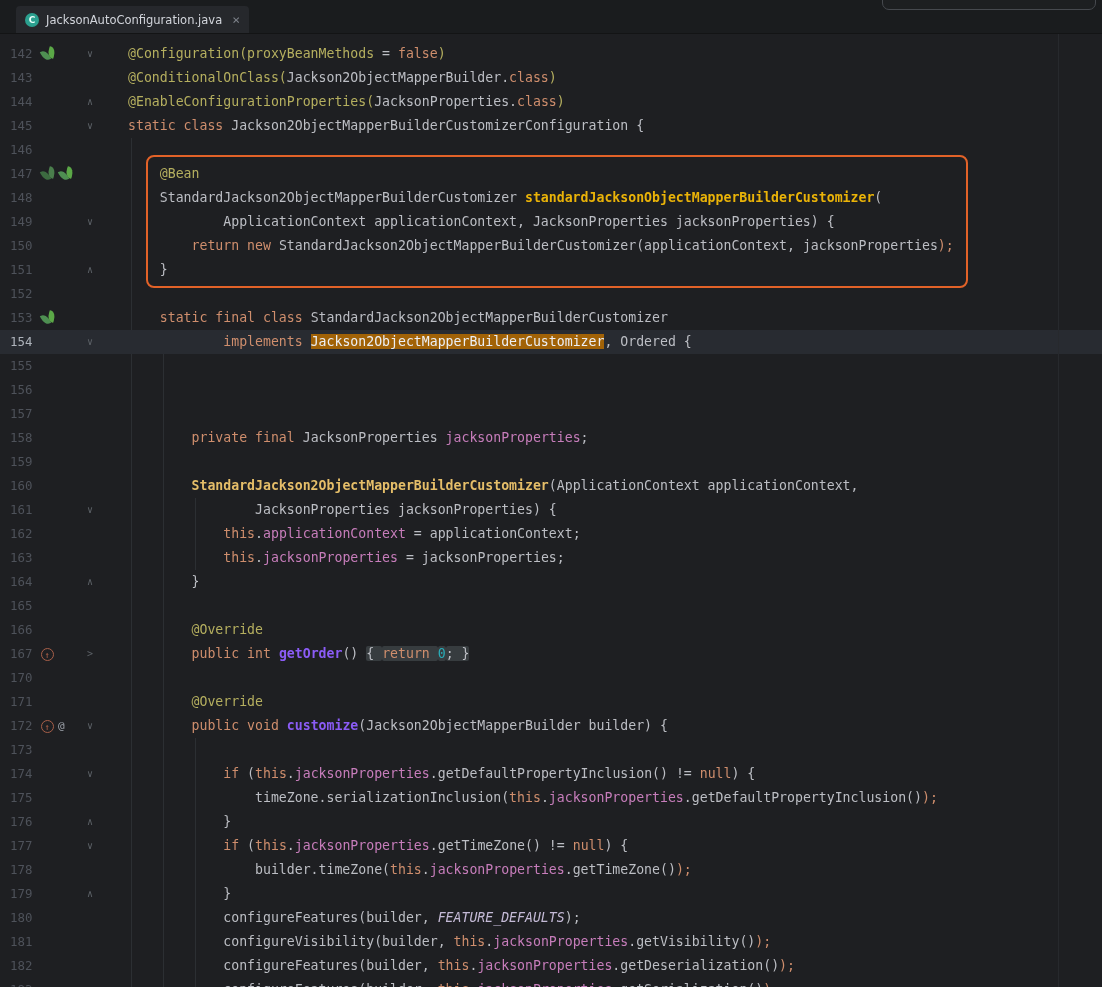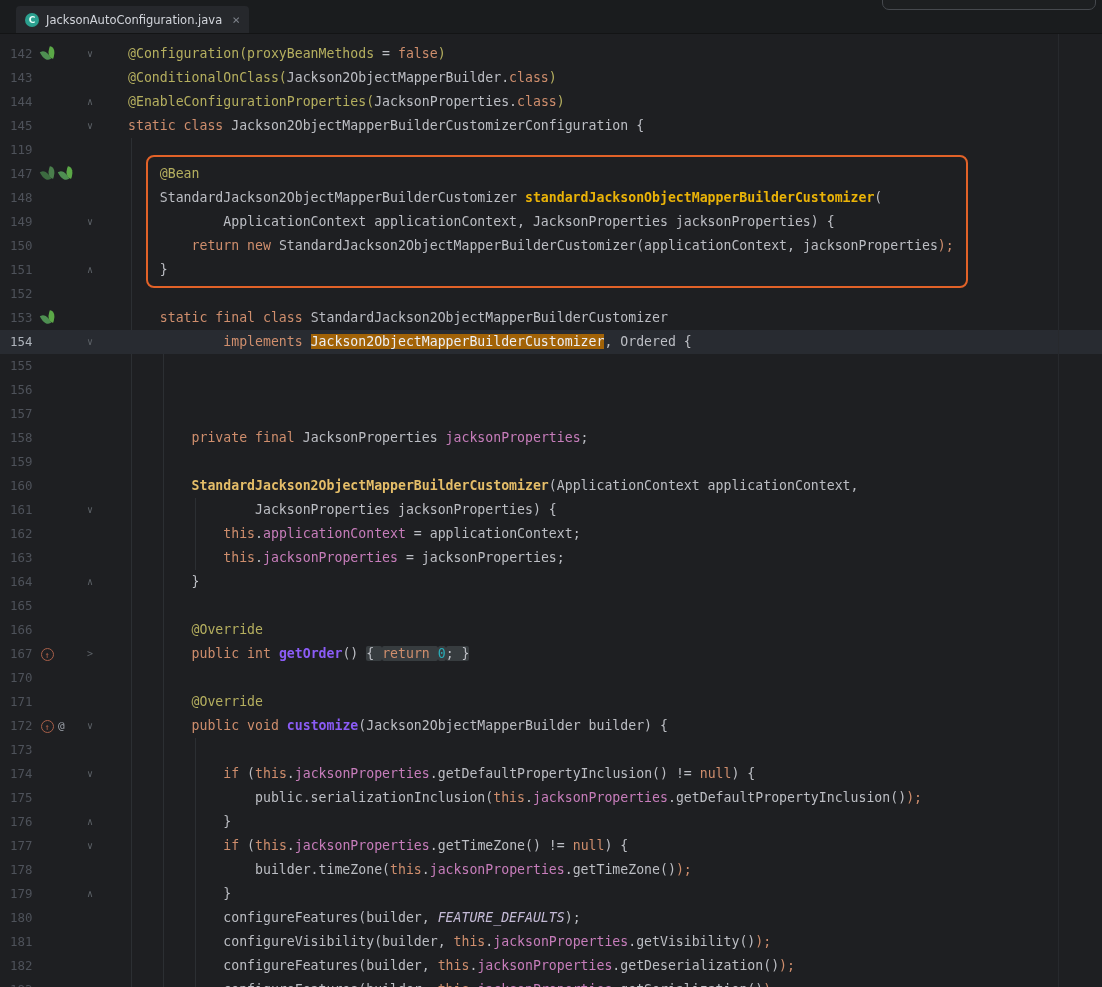--- a/index.html
+++ b/index.html
@@ -98,21 +98,21 @@
           <span class="gfold"><span class="fglyph">∧</span></span>
           <span class="code"><span class="seg ann">@EnableConfigurationProperties(</span><span class="seg def">JacksonProperties.</span><span class="seg kw">class</span><span class="seg ann">)</span></span>
         </div>
         <div class="row">
           <span class="ln">145</span>
           <span class="gicons"></span>
           <span class="gfold"><span class="fglyph">∨</span></span>
           <span class="code"><span class="seg kw">static class </span><span class="seg def">Jackson2ObjectMapperBuilderCustomizerConfiguration {</span></span>
         </div>
         <div class="row">
-          <span class="ln">119</span>
+          <span class="ln">146</span>
           <span class="gicons"></span>
           <span class="gfold"></span>
           <span class="code"></span>
         </div>
         <div class="row">
           <span class="ln">147</span>
           <span class="gicons">
             <span class="gicon spring-leaves-dim-icon"></span>
             <span class="gicon spring-leaves-icon"></span>
           </span>
@@ -272,21 +272,21 @@
         <div class="row">
           <span class="ln">174</span>
           <span class="gicons"></span>
           <span class="gfold"><span class="fglyph">∨</span></span>
           <span class="code"><span class="seg def">            </span><span class="seg kw">if </span><span class="seg def">(</span><span class="seg kw">this</span><span class="seg def">.</span><span class="seg field">jacksonProperties</span><span class="seg def">.getDefaultPropertyInclusion() != </span><span class="seg kw">null</span><span class="seg def">) {</span></span>
         </div>
         <div class="row">
           <span class="ln">175</span>
           <span class="gicons"></span>
           <span class="gfold"></span>
-          <span class="code"><span class="seg def">                public.serializationInclusion(</span><span class="seg kw">this</span><span class="seg def">.</span><span class="seg field">jacksonProperties</span><span class="seg def">.getDefaultPropertyInclusion()</span><span class="seg kw">);</span></span>
+          <span class="code"><span class="seg def">                timeZone.serializationInclusion(</span><span class="seg kw">this</span><span class="seg def">.</span><span class="seg field">jacksonProperties</span><span class="seg def">.getDefaultPropertyInclusion()</span><span class="seg kw">);</span></span>
         </div>
         <div class="row">
           <span class="ln">176</span>
           <span class="gicons"></span>
           <span class="gfold"><span class="fglyph">∧</span></span>
           <span class="code"><span class="seg def">            }</span></span>
         </div>
         <div class="row">
           <span class="ln">177</span>
           <span class="gicons"></span>

